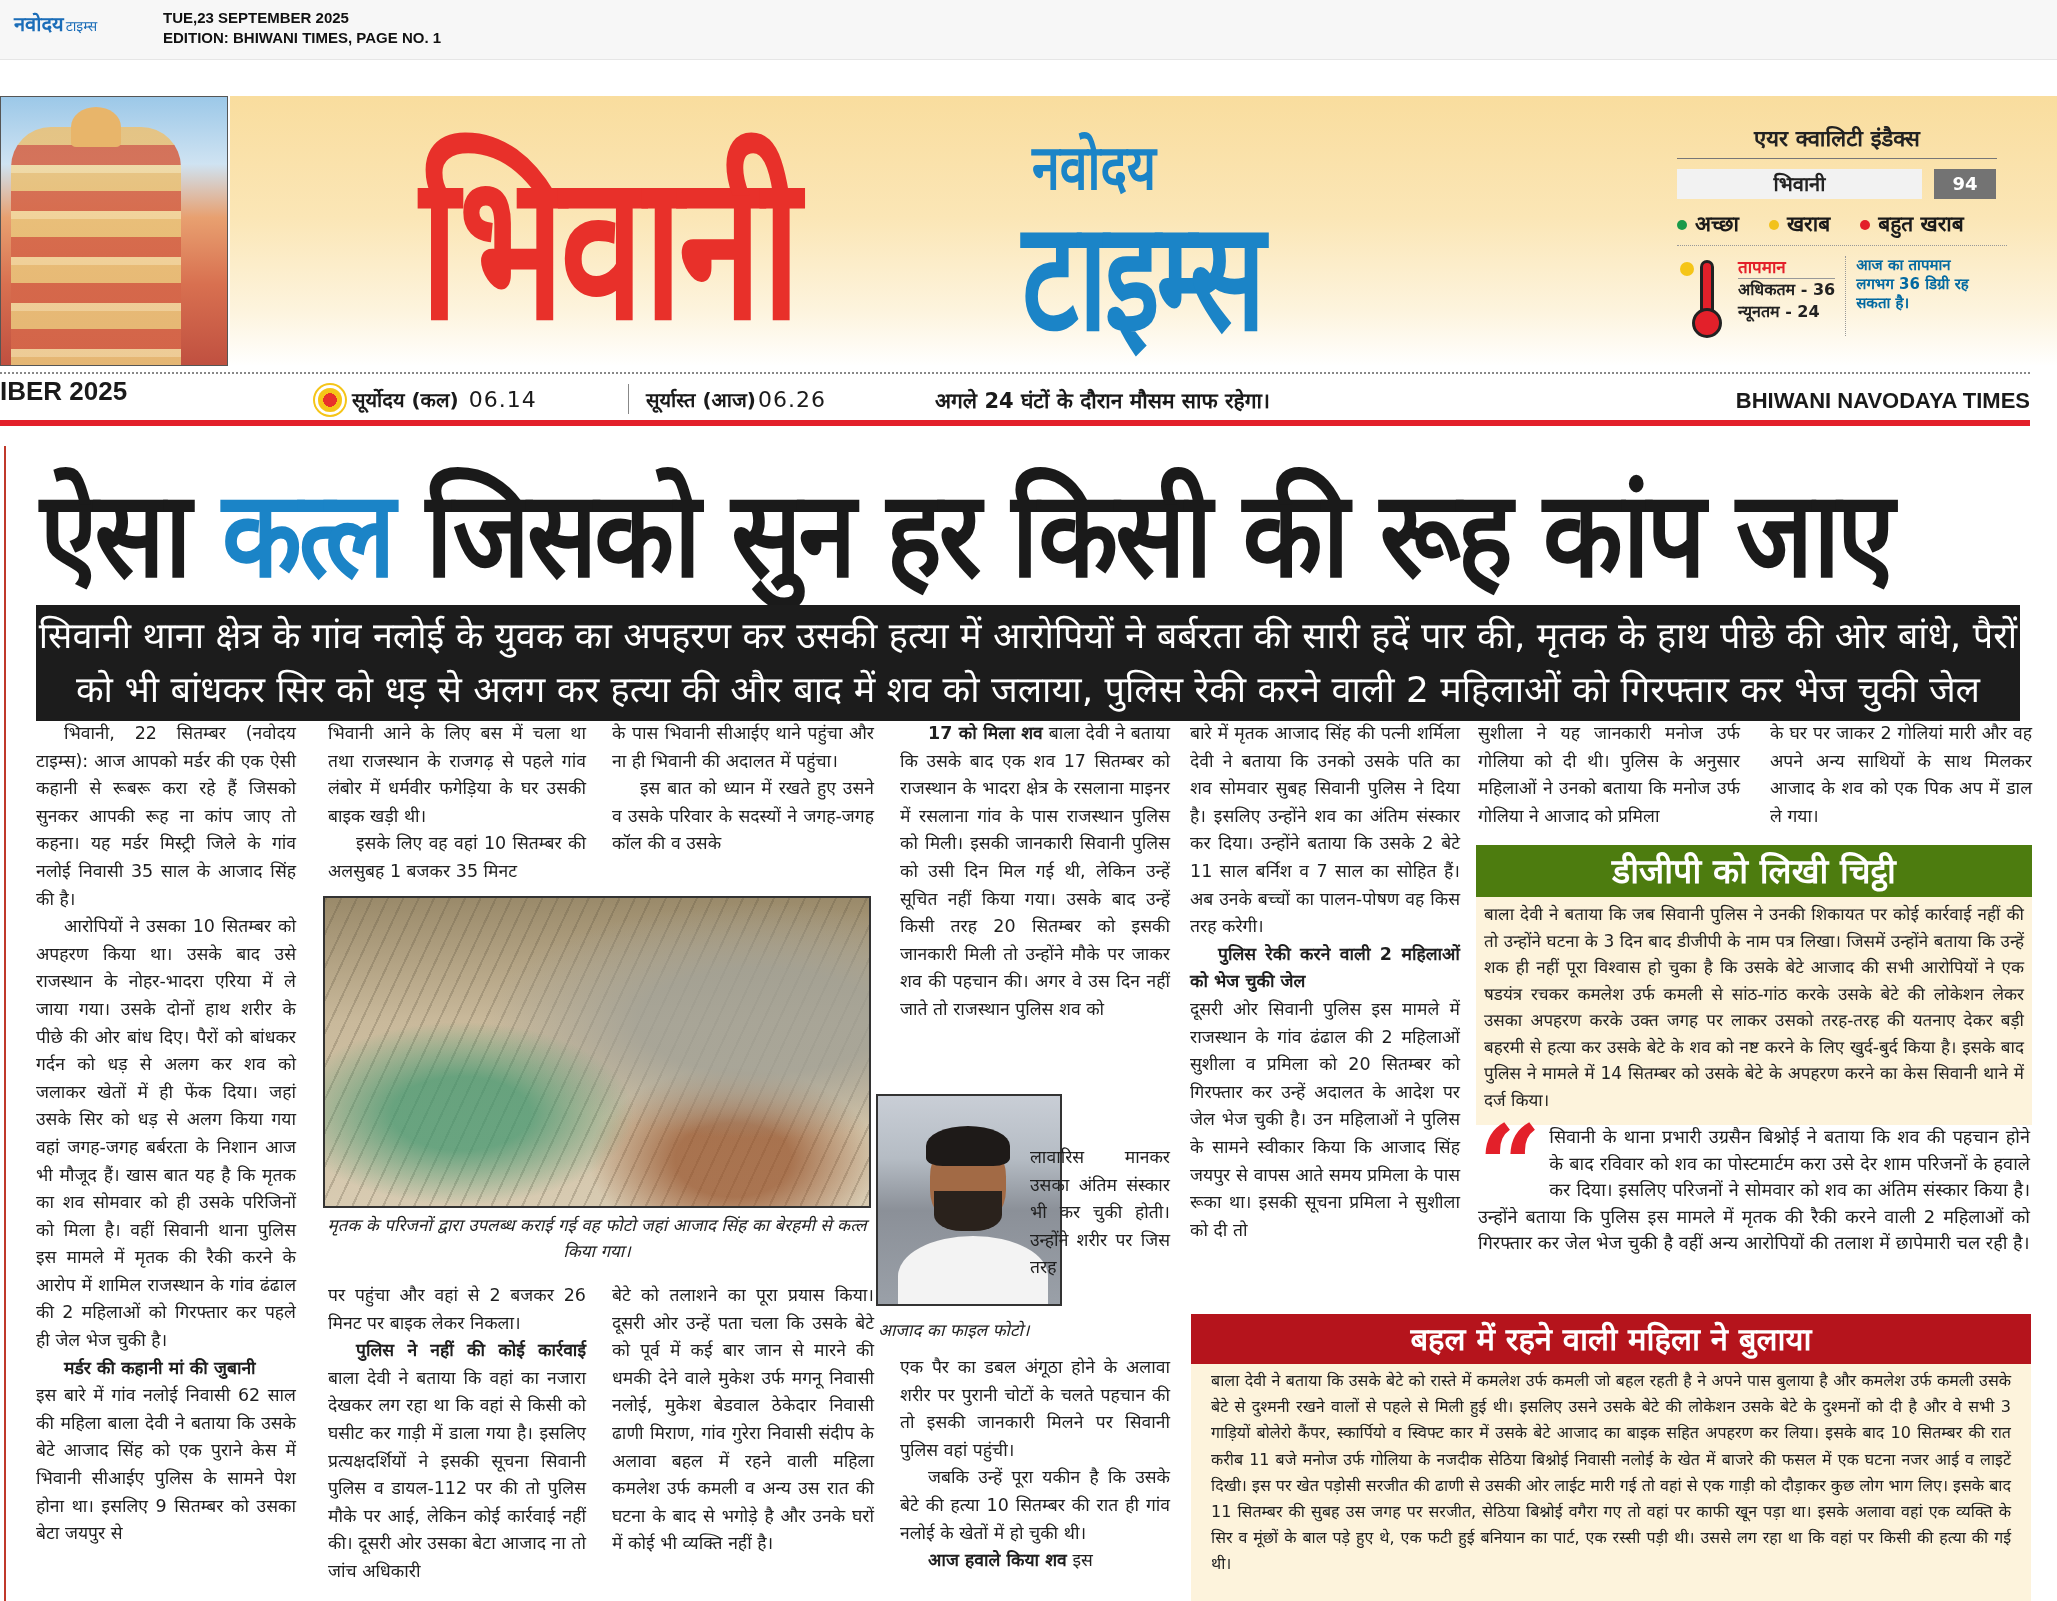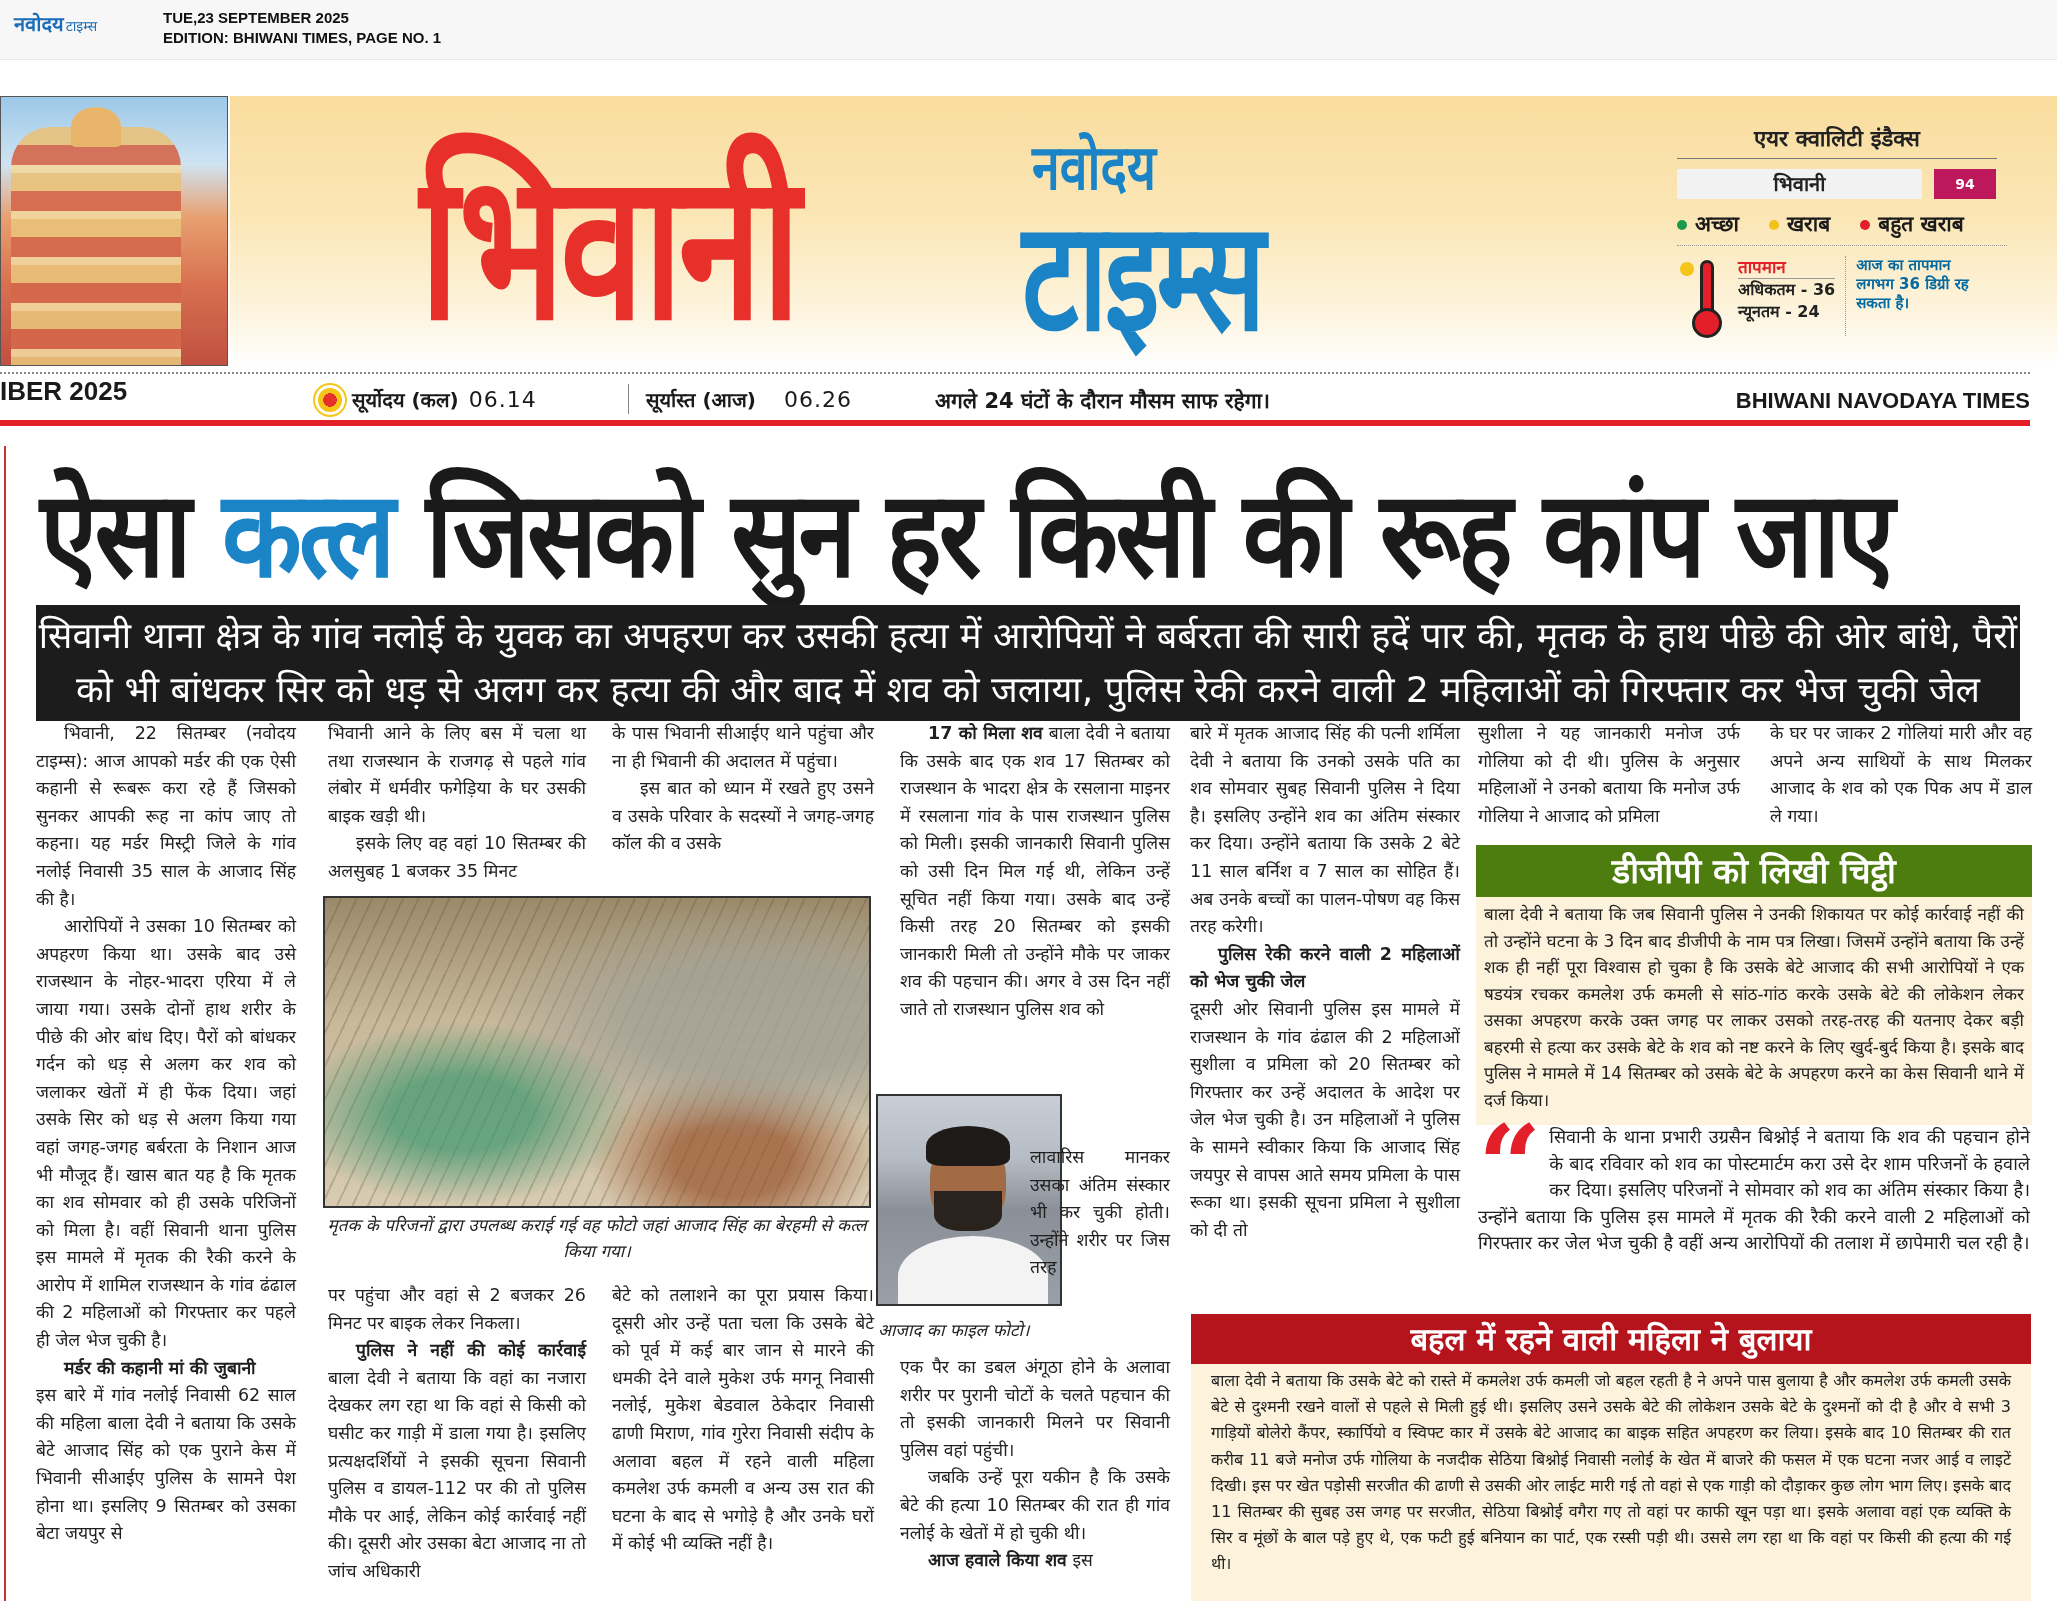--- a/index.html
+++ b/index.html
@@ -24,40 +24,40 @@
     background: linear-gradient(180deg,#f9dd9e 0%,#fbe6b6 45%,#fdf4de 80%,#ffffff 100%); }
   .title-hindi-red { position: absolute; left: 420px; top: 50px; font-size: 150px; font-weight: bold; color: #e8302a; font-family: "DejaVu Sans", sans-serif; letter-spacing: -4px; line-height: 1; transform: scaleY(1.35); transform-origin: top left; }
   .title-navodaya { position: absolute; left: 1032px; top: 40px; font-size: 50px; font-weight: bold; color: #1b84c7; font-family: "DejaVu Sans", sans-serif; line-height: 1; transform: scaleY(1.25); transform-origin: top left; }
   .title-times { position: absolute; left: 1022px; top: 105px; font-size: 112px; font-weight: bold; color: #1b84c7; font-family: "DejaVu Sans", sans-serif; letter-spacing: -3px; line-height: 1; transform: scaleY(1.35); transform-origin: top left; }
 
   
   .aqi { position: absolute; left: 1672px; top: 26px; width: 340px; height: 220px; }
   .aqi-title { text-align: center; font-size: 22px; font-weight: bold; color: #222; padding-bottom: 6px; border-bottom: 1px solid #777; width: 320px; margin-left: 5px; }
   .aqi-row { display: flex; margin-top: 10px; margin-left: 5px; }
   .aqi-city { width: 245px; height: 30px; background: #f2f2f2; text-align: center; font-size: 20px; font-weight: bold; line-height: 30px; color: #222; }
-  .aqi-value { width: 62px; height: 30px; margin-left: 12px; background: #be185d; color: #fff; text-align: center; font-size: 14px; font-weight: bold; line-height: 30px; }
+  .aqi-value { width: 62px; height: 30px; margin-left: 12px; background: #737373; color: #fff; text-align: center; font-size: 18px; font-weight: bold; line-height: 30px; }
   .aqi-legend { display: flex; margin-top: 10px; margin-left: 5px; font-size: 21px; font-weight: bold; gap: 30px; padding-bottom: 8px; border-bottom: 1px dotted #999; width: 330px; }
   .dot { display: inline-block; width: 10px; height: 10px; border-radius: 50%; margin-right: 8px; vertical-align: middle; }
   .temp { display: flex; margin-top: 10px; margin-left: 14px; }
   .thermo { width: 46px; height: 80px; position: relative; }
   .thermo .tube { position: absolute; left: 14px; top: 4px; width: 14px; height: 58px; border: 3px solid #222; border-radius: 8px; background: #e3202a; }
   .thermo .bulb { position: absolute; left: 6px; top: 52px; width: 30px; height: 30px; border: 3px solid #222; border-radius: 50%; background: #e3202a; }
   .thermo .sun { position: absolute; left: -6px; top: 6px; width: 14px; height: 14px; border-radius: 50%; background: #f5c518; }
   .temp-vals { margin-left: 6px; font-size: 16px; font-weight: bold; line-height: 22px; color: #222; padding-right: 10px; border-right: 1px dotted #999; }
   .temp-label { color: #e3202a; font-size: 17px; border-bottom: 1px solid #999; }
   .temp-note { margin-left: 10px; font-size: 15px; font-weight: bold; line-height: 19px; color: #0369a1; width: 120px; }
 
   
   .infobar { position: absolute; left: 0; top: 372px; width: 2030px; height: 50px; border-top: 2px dotted #888; }
   .infobar .date-frag { position: absolute; left: 0; top: 2px; font-family: "Liberation Sans", sans-serif; font-weight: bold; font-size: 26px; }
   .infobar .sunrise { position: absolute; left: 318px; top: 12px; font-size: 20px; font-weight: bold; display: flex; align-items: center; gap: 10px; }
   .infobar .sun-icon { width: 24px; height: 24px; border-radius: 50%; background: radial-gradient(circle,#e8302a 0 40%,#f5c518 41% 100%); box-shadow: 0 0 0 3px #fff, 0 0 0 5px #f5c518; }
   .infobar .time { font-family: "DejaVu Sans", sans-serif; font-weight: normal; font-size: 22px; letter-spacing: 1px; }
   .infobar .sep { position: absolute; left: 628px; top: 10px; width: 1px; height: 30px; background: #888; }
-  .infobar .sunset { position: absolute; left: 646px; top: 12px; font-size: 20px; font-weight: bold; display: flex; align-items: center; gap: 28px; }
+  .infobar .sunset { position: absolute; left: 646px; top: 12px; font-size: 20px; font-weight: bold; display: flex; align-items: center; gap: 2px; }
   .infobar .forecast { position: absolute; left: 935px; top: 12px; font-size: 21px; font-weight: bold; }
   .infobar .paper-name { position: absolute; right: 0; top: 14px; font-family: "Liberation Sans", sans-serif; font-weight: bold; font-size: 22px; }
   .redrule { position: absolute; left: 0; top: 420px; width: 2030px; height: 6px; background: #e3202a; }
 
   
   .edge-line { position: absolute; left: 4px; top: 446px; width: 2px; height: 1155px; background: #c0392b; }
 
   
   .headline { position: absolute; left: 40px; top: 452px; width: 1980px; height: 145px; font-size: 104px; font-weight: bold; line-height: 145px; color: #1a1a1a; white-space: nowrap; letter-spacing: -3px; transform: scaleY(1.15); transform-origin: top left; }
   .headline .blue { color: #1b84c7; }

